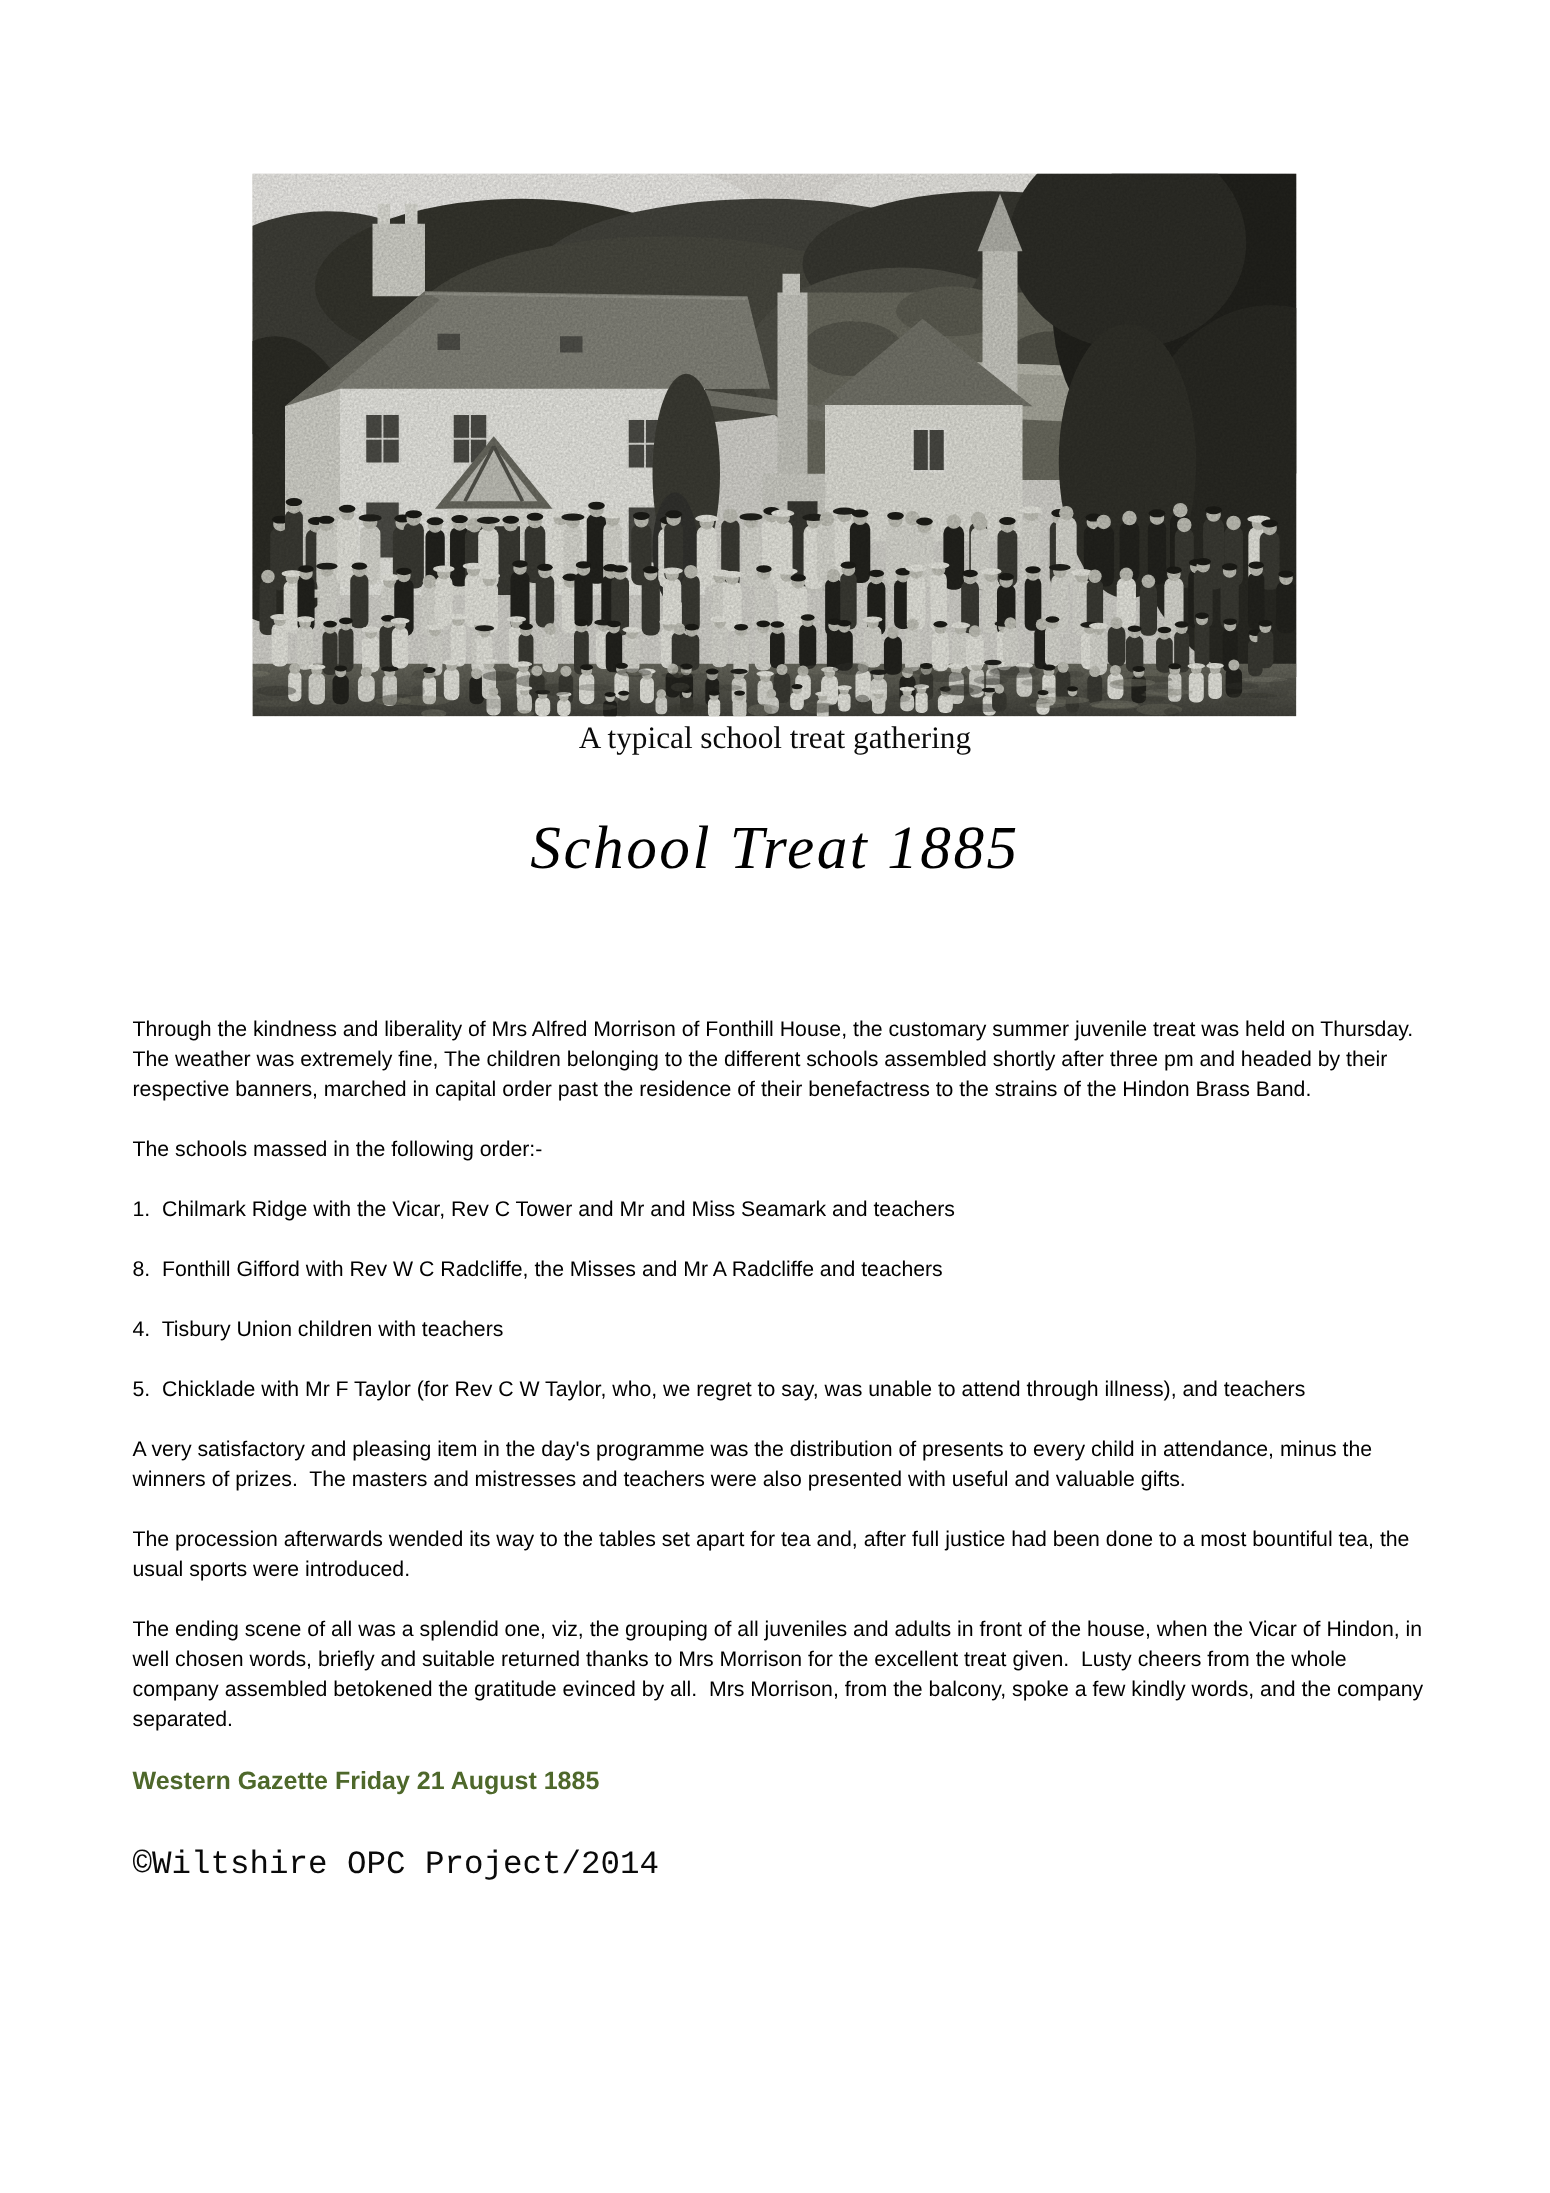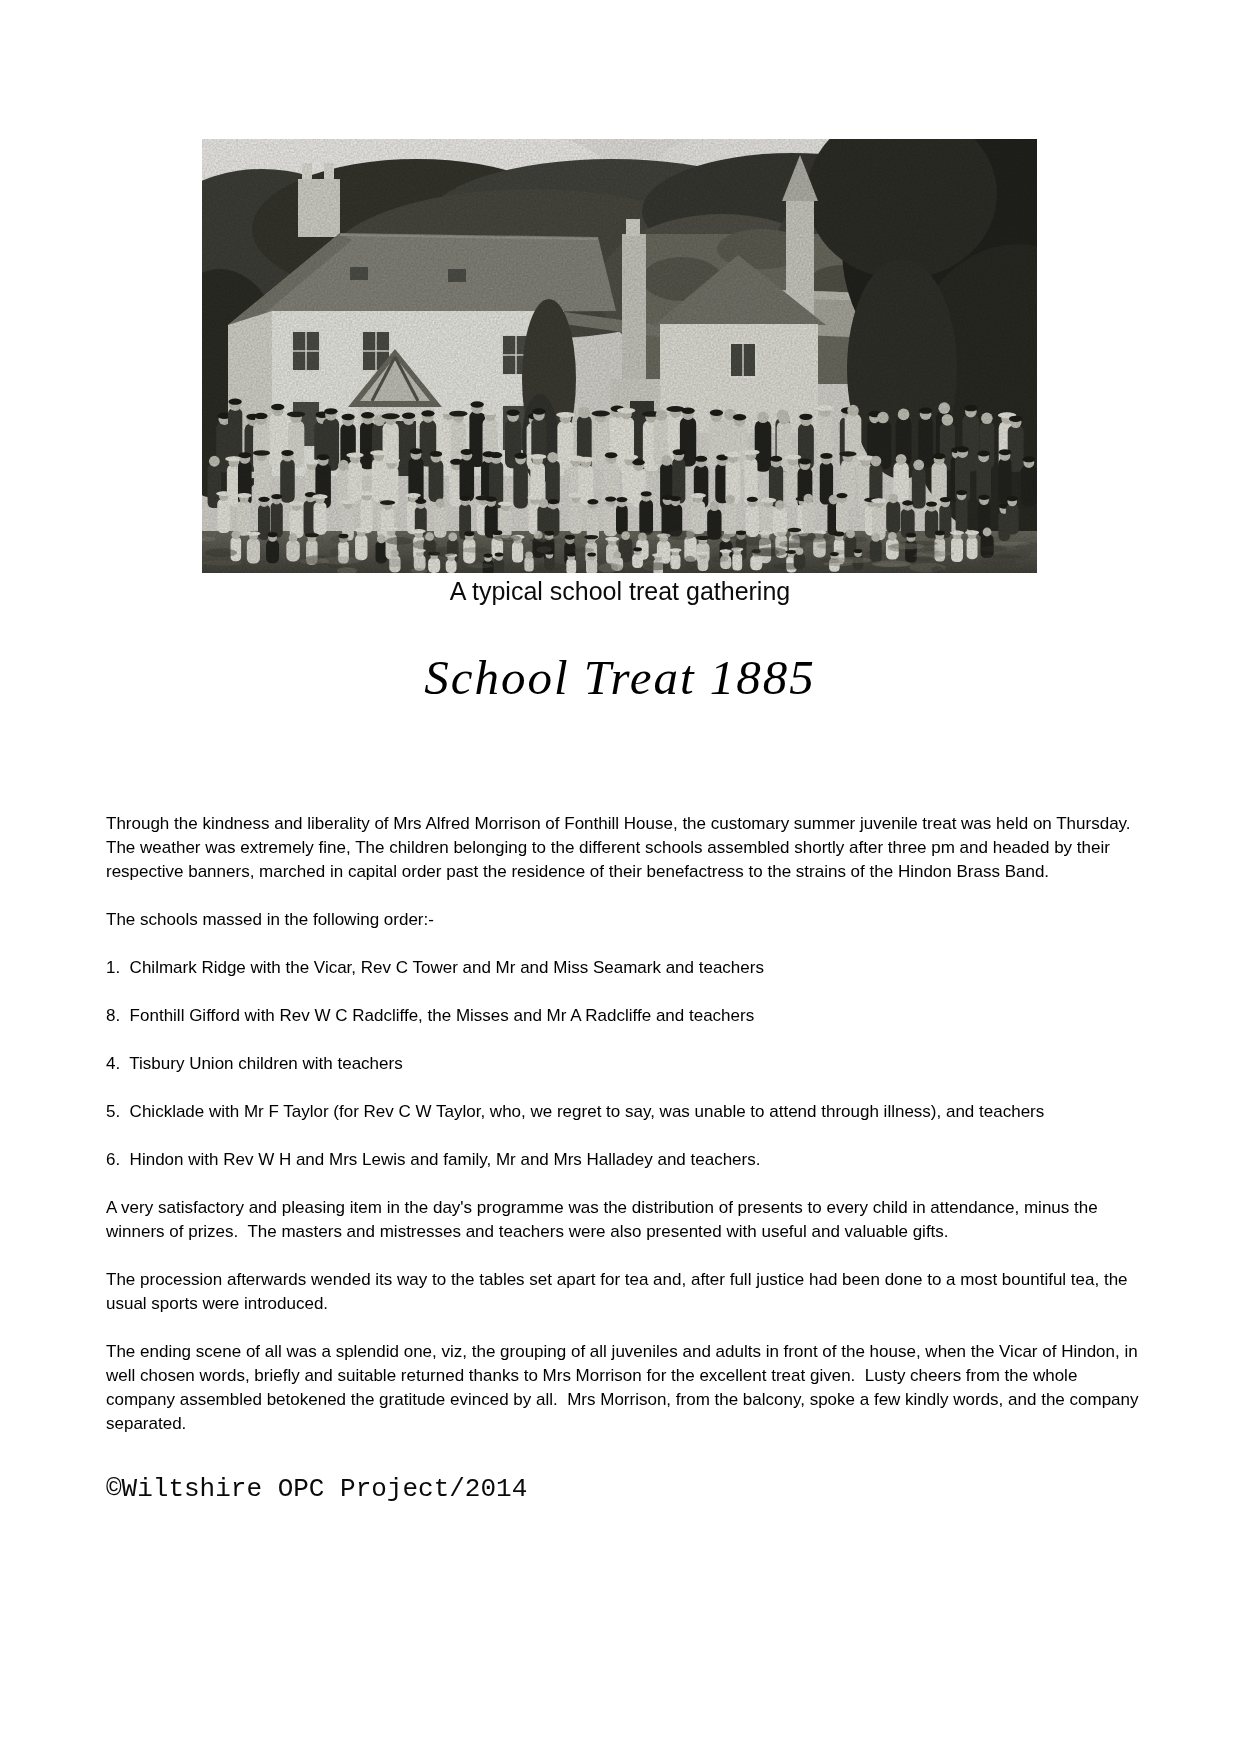--- a/index.html
+++ b/index.html
@@ -13,21 +13,21 @@
   }
   .photo-wrap {
     position:absolute; top:139px; left:202px;
     width:835px; height:434px;
     background:#dddcd6;
   }
   .photo-wrap svg { display:block; }
   .caption {
     position:absolute; top:577px; left:0; width:1240px;
     text-align:center;
-    font-family:Liberation Sans, sans-serif;
+    font-family:Liberation Serif, serif;
     font-size:25px; line-height:28px; color:#0b0b0b;
     white-space:pre-wrap;
   }
   .title {
     position:absolute; top:648px; left:0; width:1240px;
     text-align:center; margin:0;
     font-family:"Liberation Serif", serif;
     font-style:italic; font-weight:500;
     font-size:49px; line-height:60px; letter-spacing:2px;
     color:#000000;
@@ -808,20 +808,20 @@
 
   <h1 class="title">School Treat 1885</h1>
 
   <div class="content">
     <p>Through the kindness and liberality of Mrs Alfred Morrison of Fonthill House, the customary summer juvenile treat was held on Thursday.  The weather was extremely fine, The children belonging to the different schools assembled shortly after three pm and headed by their respective banners, marched in capital order past the residence of their benefactress to the strains of the Hindon Brass Band.</p>
     <p>The schools massed in the following order:-</p>
     <p>1.  Chilmark Ridge with the Vicar, Rev C Tower and Mr and Miss Seamark and teachers</p>
     <p>8.  Fonthill Gifford with Rev W C Radcliffe, the Misses and Mr A Radcliffe and teachers</p>
     <p>4.  Tisbury Union children with teachers</p>
     <p>5.  Chicklade with Mr F Taylor (for Rev C W Taylor, who, we regret to say, was unable to attend through illness), and teachers</p>
-    <p>6.  Hindon with Rev W H and Mrs Lewis and family, Mr and Mrs Halladey and teachers.</p>
     <p>A very satisfactory and pleasing item in the day's programme was the distribution of presents to every child in attendance, minus the winners of prizes.  The masters and mistresses and teachers were also presented with useful and valuable gifts.</p>
     <p>The procession afterwards wended its way to the tables set apart for tea and, after full justice had been done to a most bountiful tea, the usual sports were introduced.</p>
     <p>The ending scene of all was a splendid one, viz, the grouping of all juveniles and adults in front of the house, when the Vicar of Hindon, in well chosen words, briefly and suitable returned thanks to Mrs Morrison for the excellent treat given.  Lusty cheers from the whole company assembled betokened the gratitude evinced by all.  Mrs Morrison, from the balcony, spoke a few kindly words, and the company separated.</p>
+    <p class="source" style="color: rgb(78, 104, 43);">Western Gazette Friday 21 August 1885</p>
     <p class="copyright">©Wiltshire OPC Project/2014</p>
   </div>
 
 </div>
 
 </body></html>

